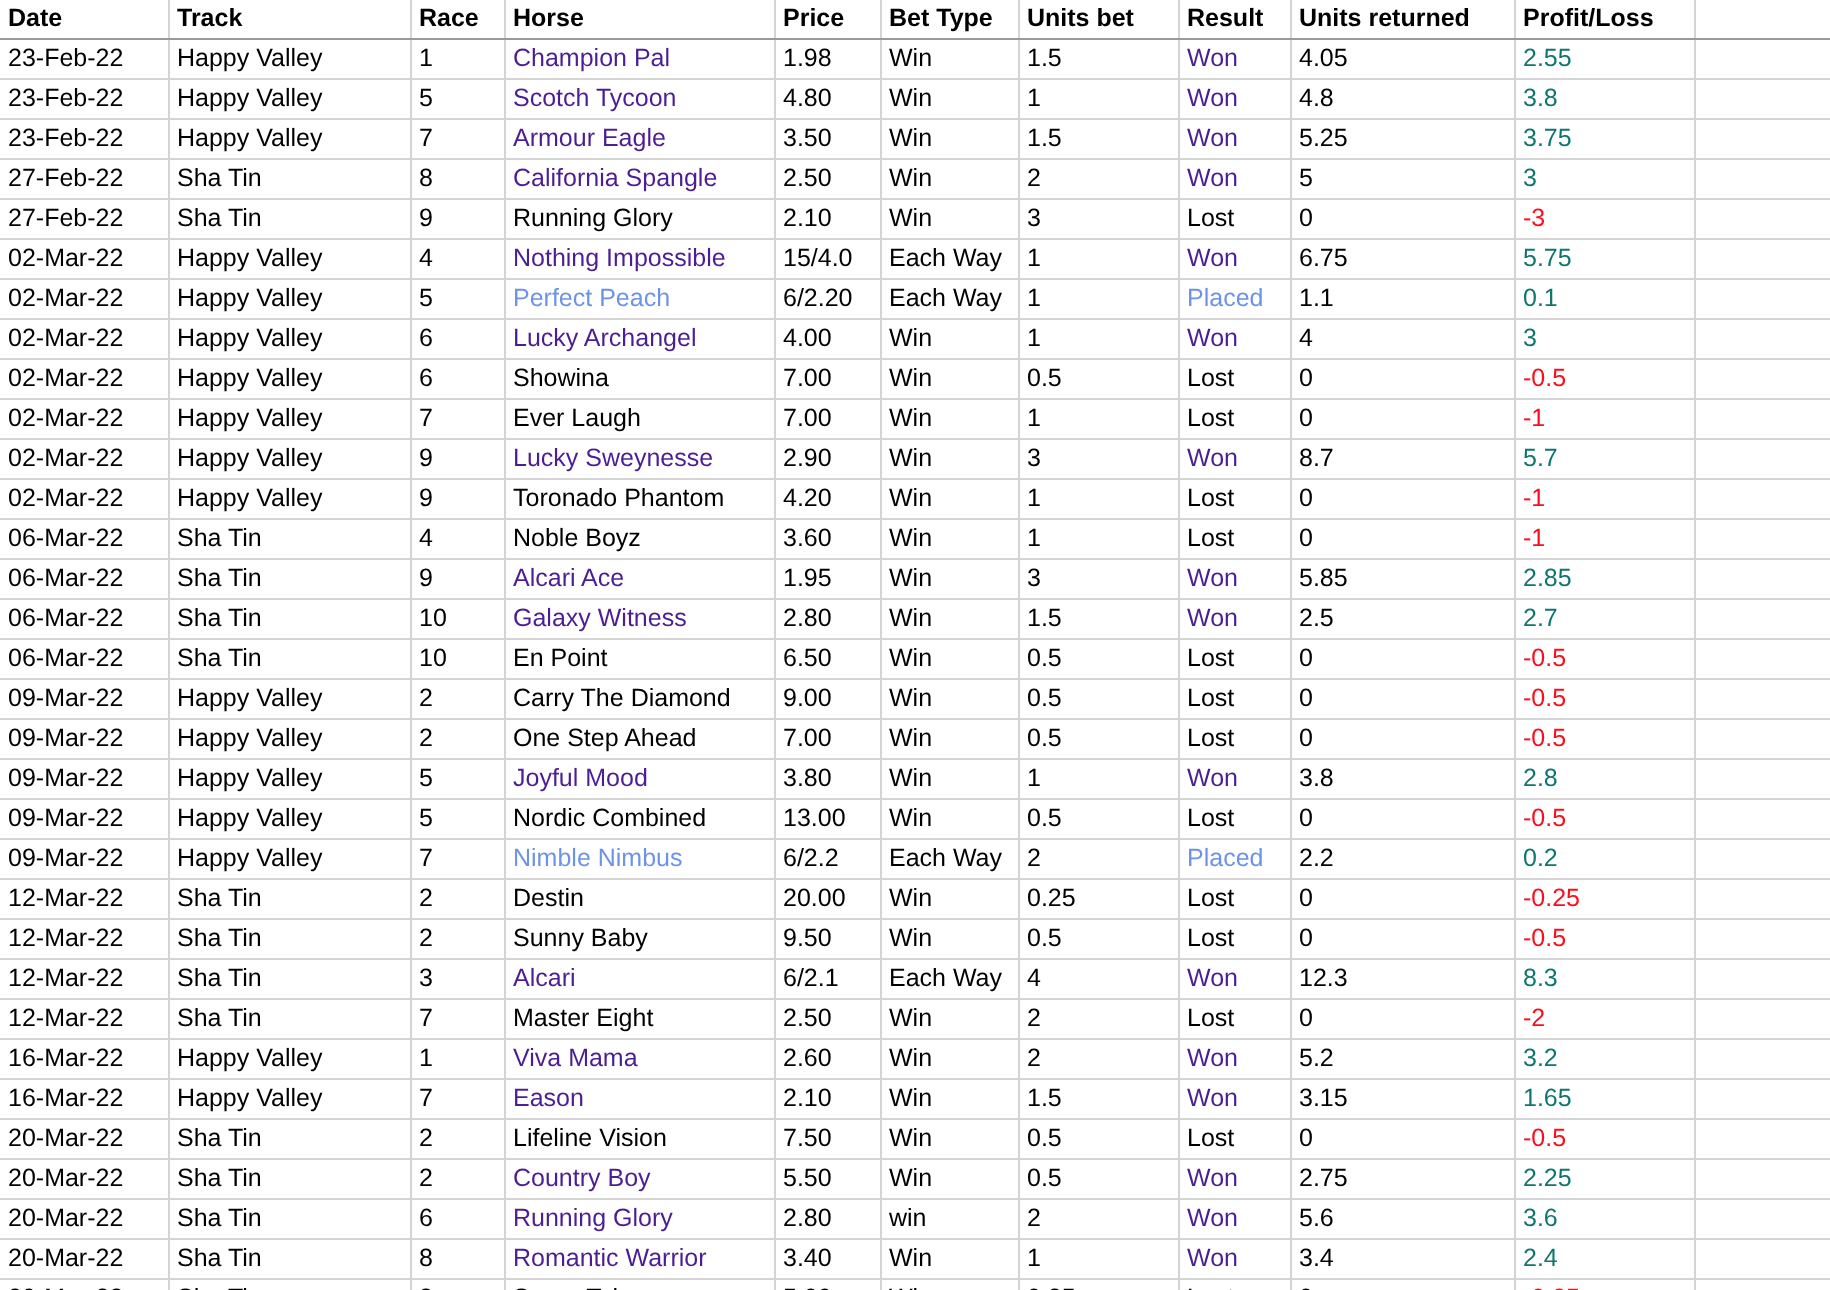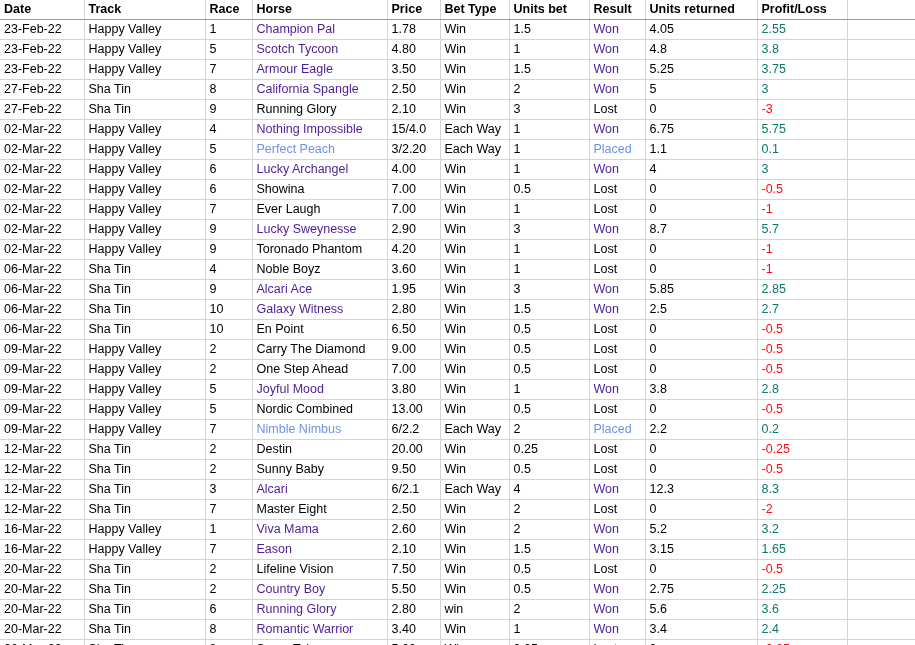--- a/index.html
+++ b/index.html
@@ -102,21 +102,21 @@
         <th>Profit/Loss</th>
         <th class="last-col"></th>
       </tr>
     </thead>
     <tbody id="rows-body">
         <tr>
           <td>23-Feb-22</td>
           <td>Happy Valley</td>
           <td>1</td>
           <td class="t-green">Champion Pal</td>
-          <td>1.78</td>
+          <td>1.98</td>
           <td>Win</td>
           <td>1.5</td>
           <td class="t-green">Won</td>
           <td>4.05</td>
           <td class="t-dgreen">2.55</td>
           <td class="last-col"></td>
         </tr>
         <tr>
           <td>23-Feb-22</td>
           <td>Happy Valley</td>
@@ -180,21 +180,21 @@
           <td class="t-green">Won</td>
           <td>6.75</td>
           <td class="t-dgreen">5.75</td>
           <td class="last-col"></td>
         </tr>
         <tr>
           <td>02-Mar-22</td>
           <td>Happy Valley</td>
           <td>5</td>
           <td class="t-blue">Perfect Peach</td>
-          <td>3/2.20</td>
+          <td>6/2.20</td>
           <td>Each Way</td>
           <td>1</td>
           <td class="t-blue">Placed</td>
           <td>1.1</td>
           <td class="t-dgreen">0.1</td>
           <td class="last-col"></td>
         </tr>
         <tr>
           <td>02-Mar-22</td>
           <td>Happy Valley</td>

